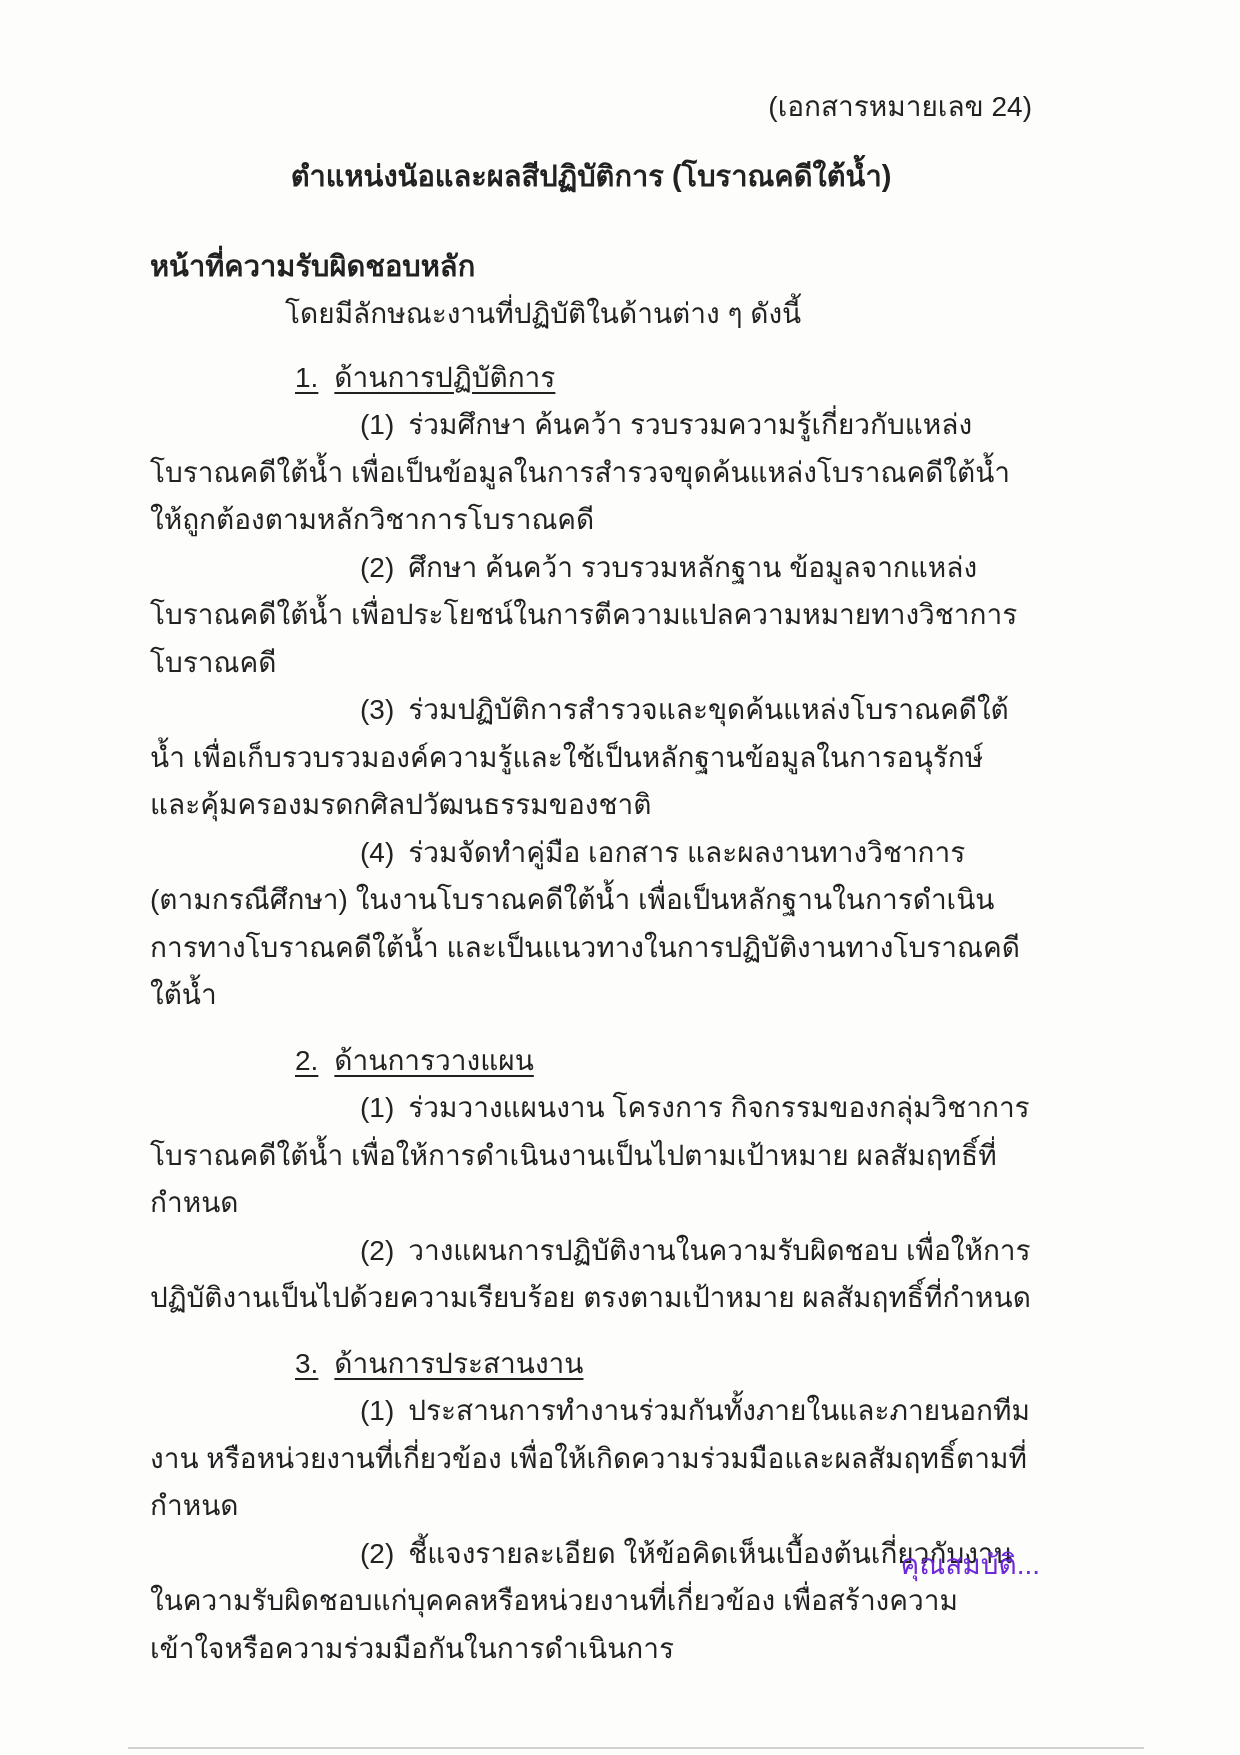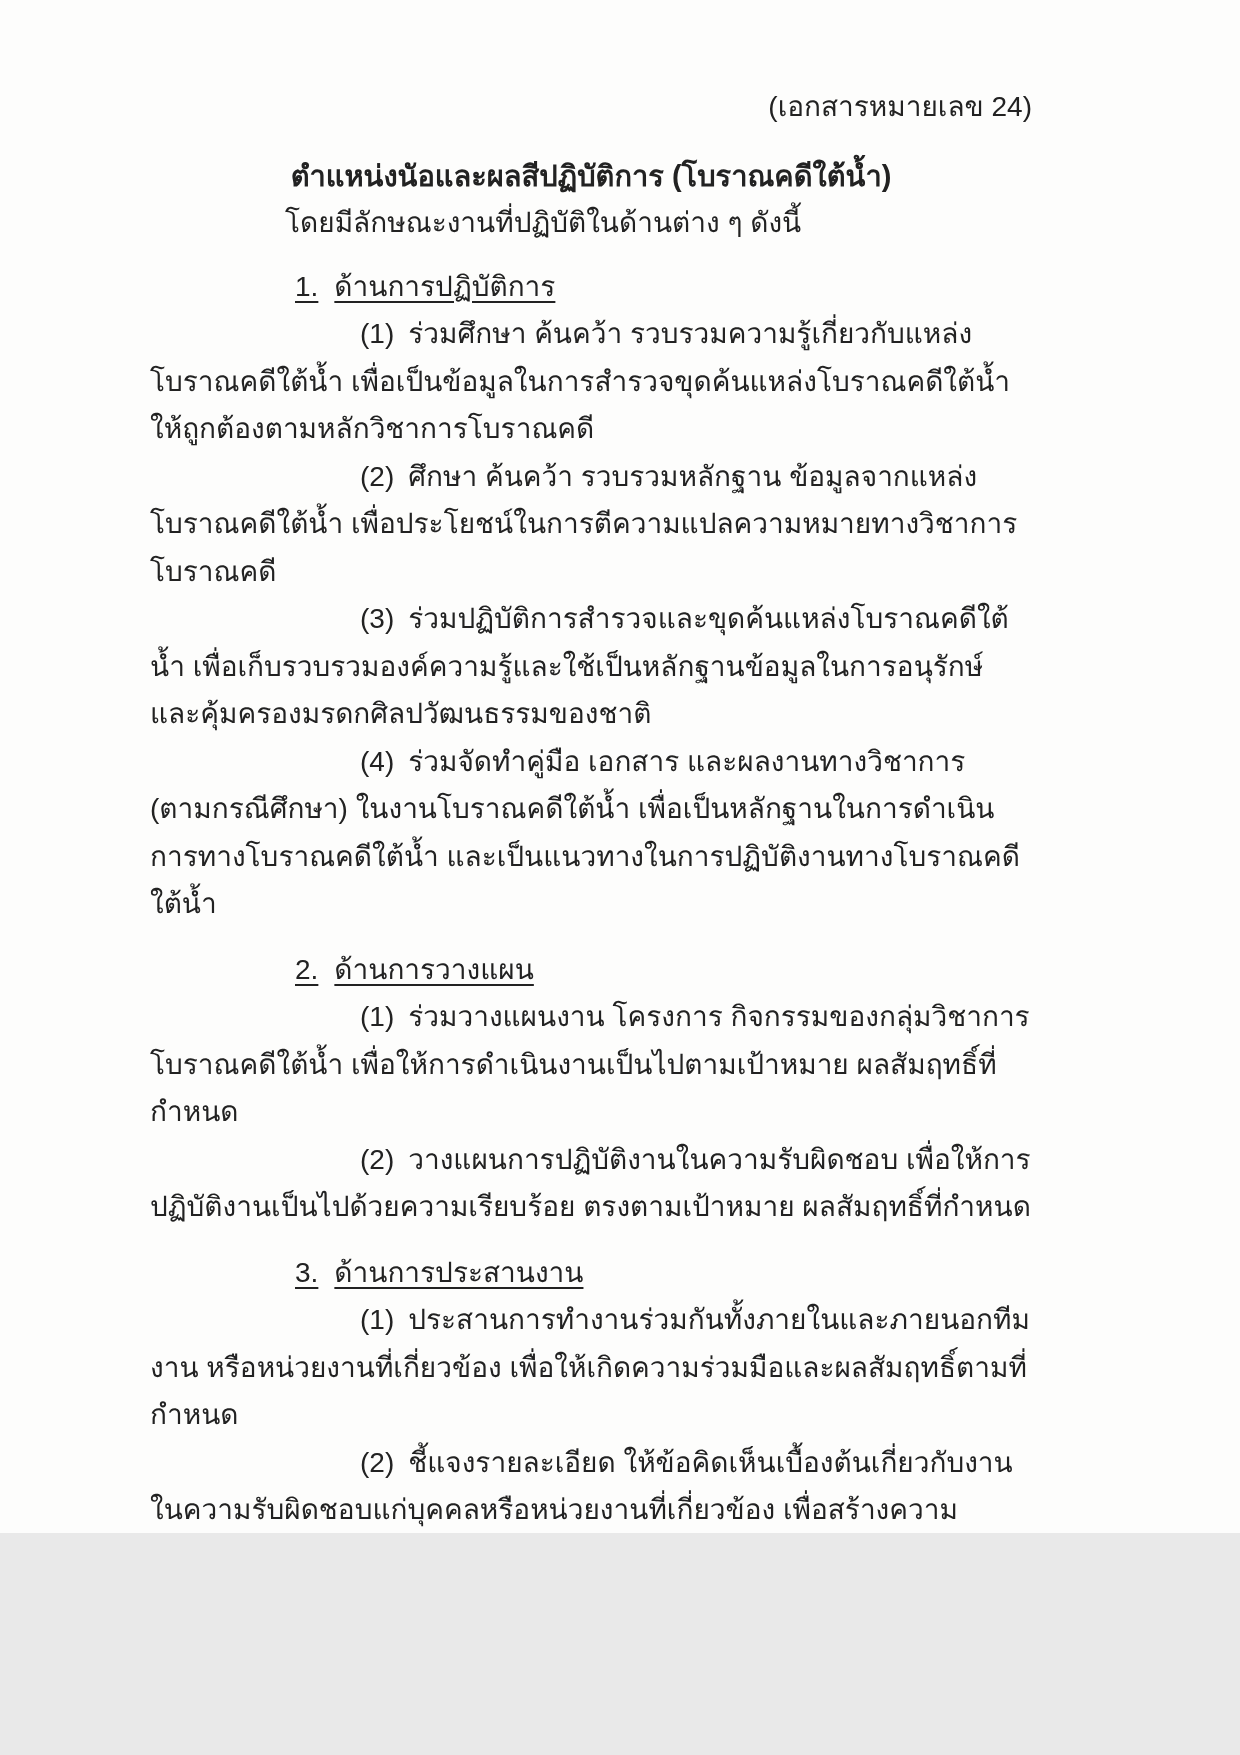--- a/index.html
+++ b/index.html
@@ -4,21 +4,21 @@
 <title>Document</title>
 <style>
   html, body {
     margin: 0;
     padding: 0;
     background: #e9e9e9;
   }
   .page {
     position: relative;
     width: 1240px;
-    height: 1533px;
+    height: 1755px;
     margin: 0 auto;
     background: #fdfdfc;
     color: #222;
     font-family: "Liberation Sans", sans-serif;
     overflow: hidden;
     text-decoration: underline;
   }
   .content {
     position: absolute;
     left: 150px;
@@ -99,20 +99,21 @@
     opacity: 0.8;
   }
 </style>
 </head>
 <body>
 
 <div class="page">
   <div class="content">
     <div class="doc-number">(เอกสารหมายเลข 24)</div>
     <h1 class="title">ตำแหน่งนัอและผลสีปฏิบัติการ (โบราณคดีใต้น้ำ)</h1>
+    <h2 class="main-heading">หน้าที่ความรับผิดชอบหลัก</h2>
     <p class="para lead-in">โดยมีลักษณะงานที่ปฏิบัติในด้านต่าง ๆ ดังนี้</p>
     <div id="sections">
         <div class="section">
           <div class="section-heading"><span class="sec-num">1.</span><span class="sec-title">ด้านการปฏิบัติการ</span></div>
           <p class="para item"><span class="item-num">(1)</span><span>ร่วมศึกษา ค้นคว้า รวบรวมความรู้เกี่ยวกับแหล่งโบราณคดีใต้น้ำ เพื่อเป็นข้อมูลในการสำรวจขุดค้นแหล่งโบราณคดีใต้น้ำให้ถูกต้องตามหลักวิชาการโบราณคดี</span></p>
           <p class="para item"><span class="item-num">(2)</span><span>ศึกษา ค้นคว้า รวบรวมหลักฐาน ข้อมูลจากแหล่งโบราณคดีใต้น้ำ เพื่อประโยชน์ในการตีความแปลความหมายทางวิชาการโบราณคดี</span></p>
           <p class="para item"><span class="item-num">(3)</span><span>ร่วมปฏิบัติการสำรวจและขุดค้นแหล่งโบราณคดีใต้น้ำ เพื่อเก็บรวบรวมองค์ความรู้และใช้เป็นหลักฐานข้อมูลในการอนุรักษ์และคุ้มครองมรดกศิลปวัฒนธรรมของชาติ</span></p>
           <p class="para item"><span class="item-num">(4)</span><span>ร่วมจัดทำคู่มือ เอกสาร และผลงานทางวิชาการ (ตามกรณีศึกษา) ในงานโบราณคดีใต้น้ำ เพื่อเป็นหลักฐานในการดำเนินการทางโบราณคดีใต้น้ำ และเป็นแนวทางในการปฏิบัติงานทางโบราณคดีใต้น้ำ</span></p>
         </div>
         <div class="section">

